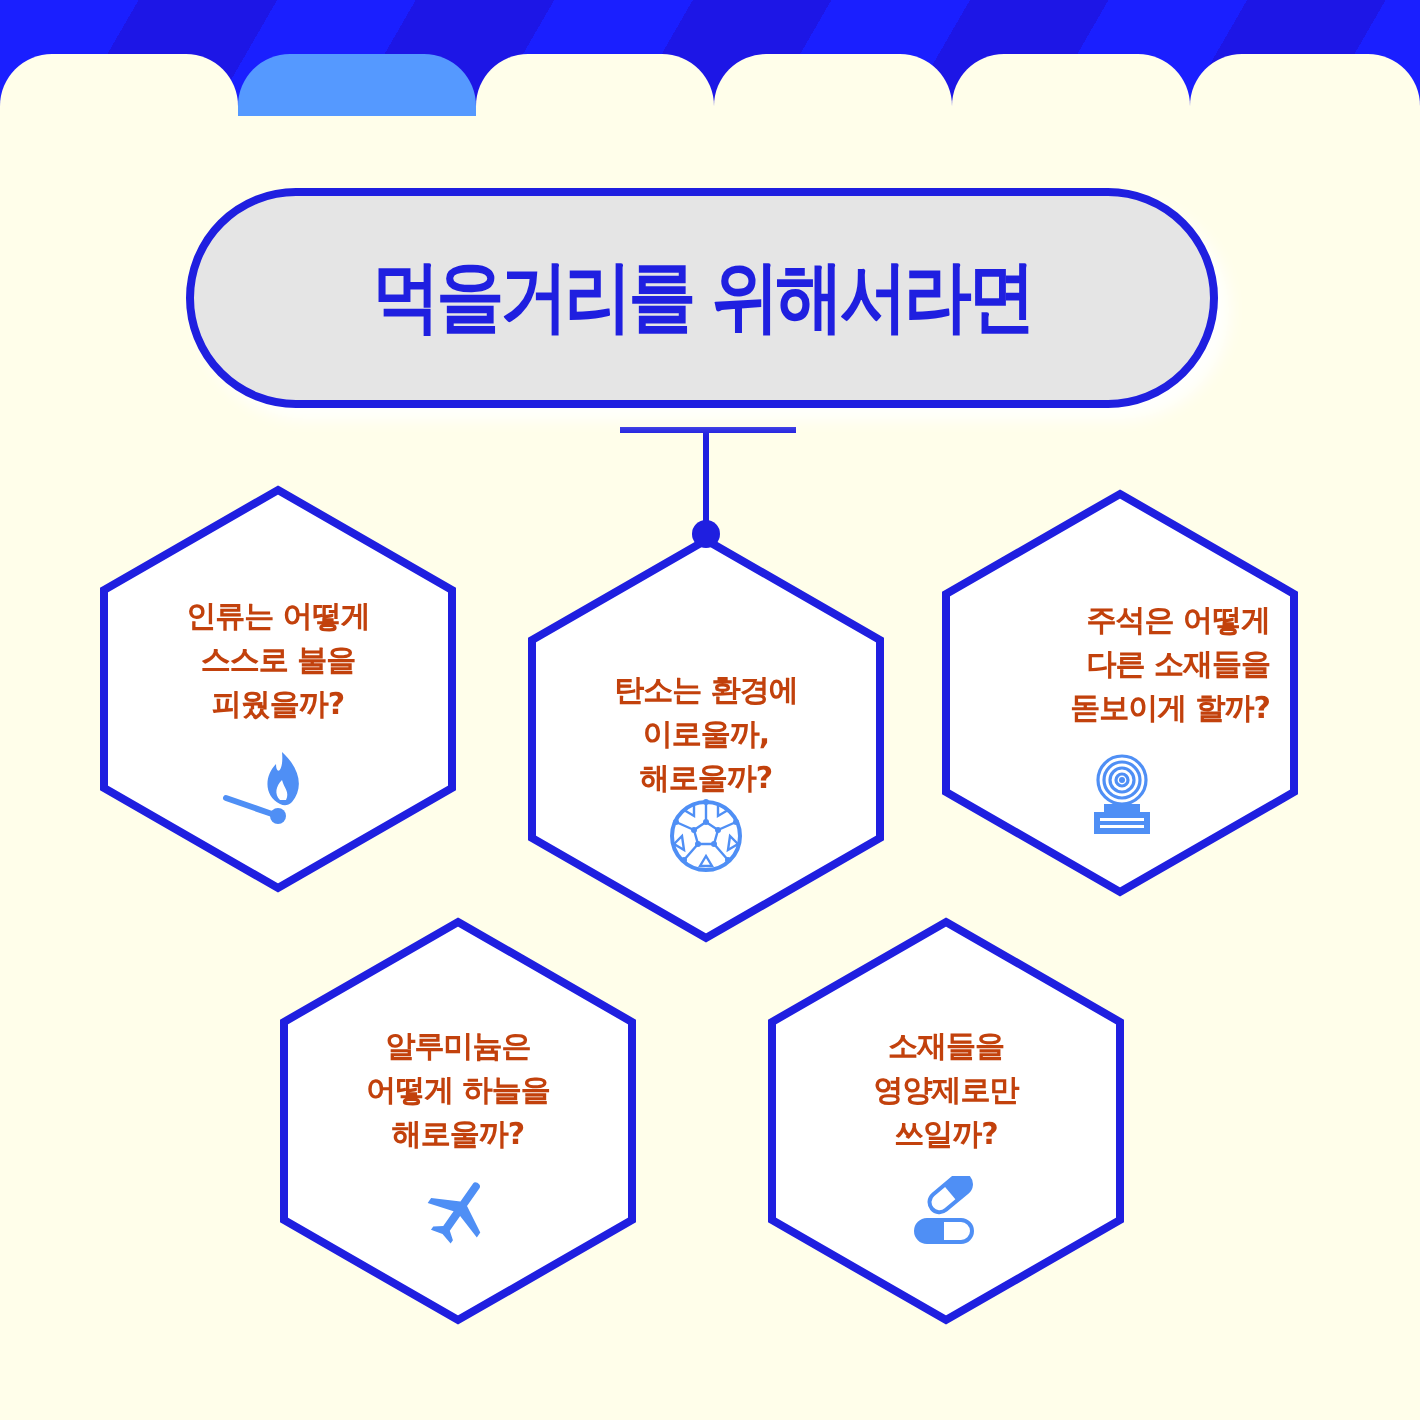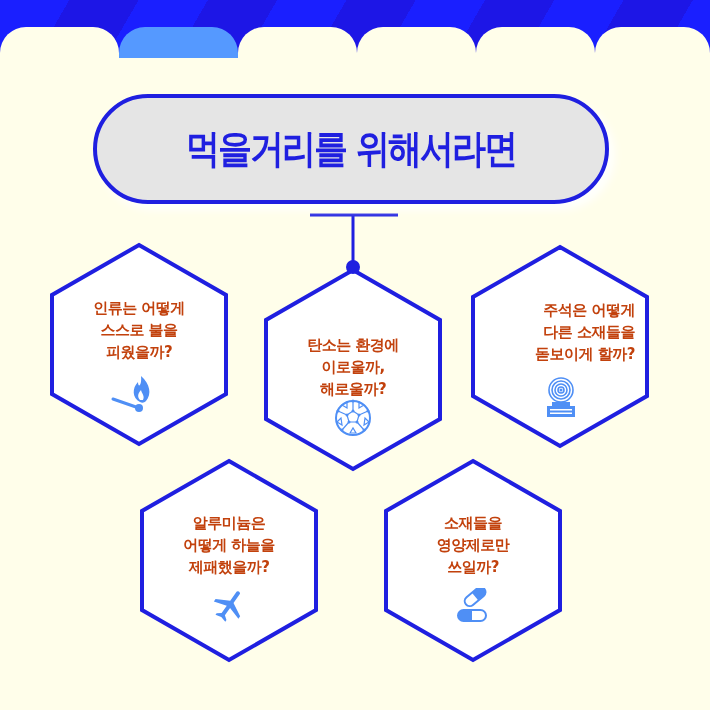--- a/index.html
+++ b/index.html
@@ -77,21 +77,21 @@
 스스로 불을
 피웠을까?</div>
 <div class="hex-label" style="left:278px; top:322px;margin-top:12px;">탄소는 환경에
 이로울까,
 해로울까?</div>
 <div class="hex-label" style="left:485px; top:299px;text-align:right;">주석은 어떻게
 다른 소재들을
 돋보이게 할까?</div>
 <div class="hex-label" style="left:154px; top:512px;">알루미늄은
 어떻게 하늘을
-제패했을까?</div>
+해로울까?</div>
 <div class="hex-label" style="left:398px; top:512px;">소재들을
 영양제로만
 쓰일까?</div>
 
 <svg class="hex-icon" style="left:110px; top:372px;" width="50" height="42" viewBox="0 0 50 42">
   <line x1="3" y1="27" x2="26" y2="35" stroke="#4f8ff5" stroke-width="3" stroke-linecap="round"></line>
   <circle cx="29" cy="36" r="4" fill="#4f8ff5"></circle>
   <path d="M30 30 C22 26 22 16 28 10 C28 16 32 14 31 4 C40 12 42 22 36 29 C34 31 32 31 30 30 Z" fill="#4f8ff5"></path>
   <path d="M30 28 C27 25 28 21 31 18 C32 22 35 24 33 28 Z" fill="#ffffff"></path>
 </svg>

